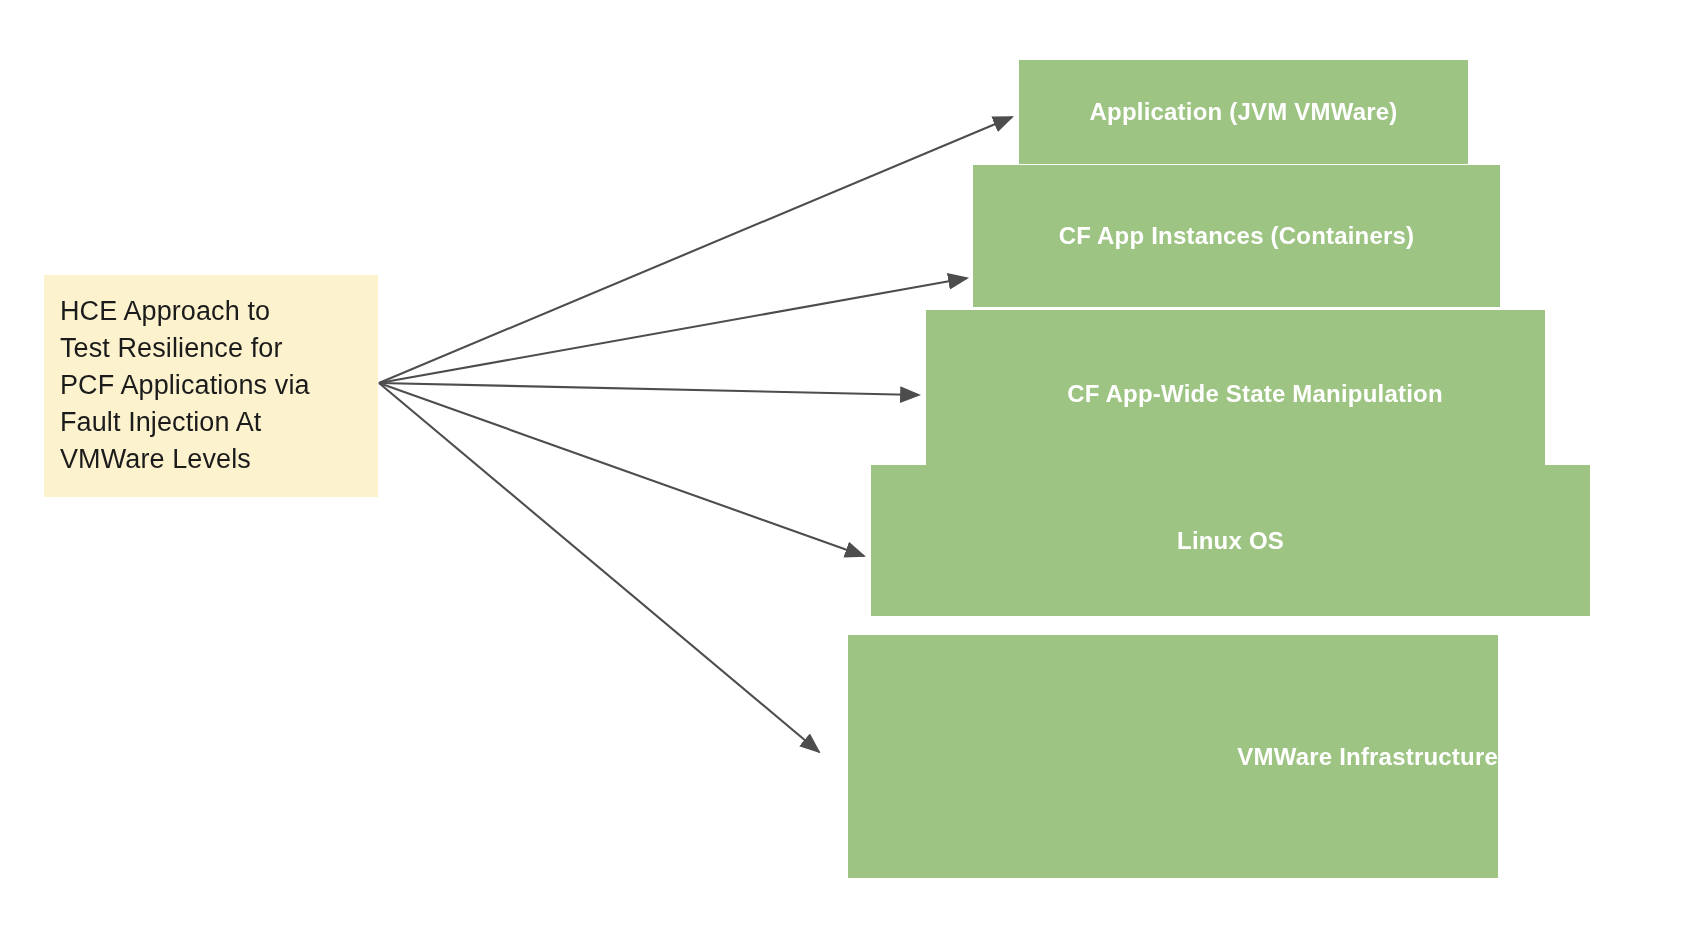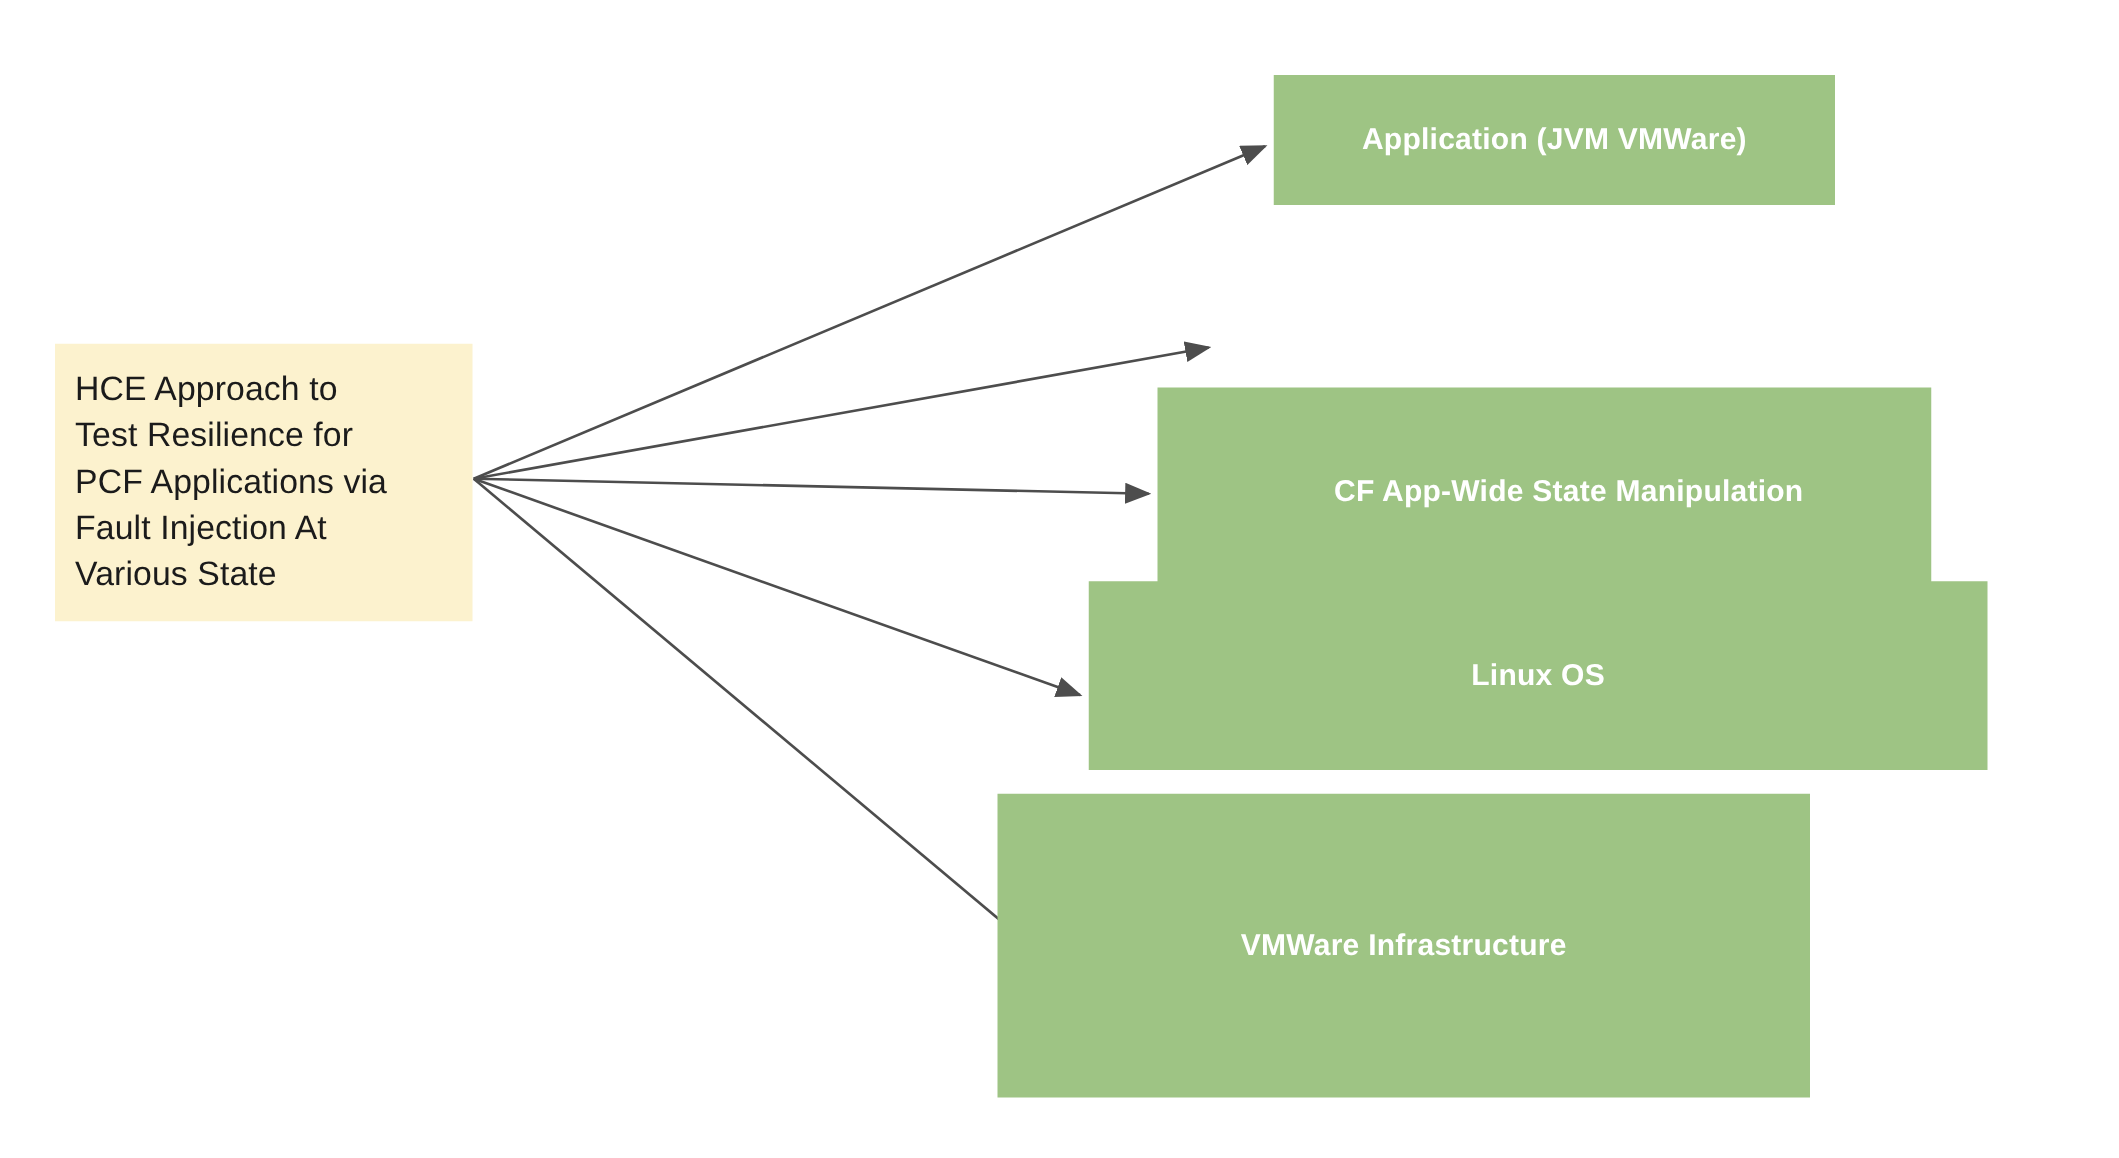--- a/index.html
+++ b/index.html
@@ -60,21 +60,21 @@
     font-size: 24px;
     color: #ffffff;
     letter-spacing: 0.2px;
     text-align: center;
     line-height: 28px;
   }
   #box-0 { left: 1019px; top: 60px;  width: 449px; height: 104px; }
   #box-1 { left: 973px;  top: 165px; width: 527px; height: 142px; }
   #box-2 { left: 926px;  top: 310px; width: 619px; height: 168px; padding-left: 39px; }
   #box-3 { left: 871px;  top: 465px; width: 719px; height: 151px; }
-  #box-4 { left: 798px;  top: 635px; width: 650px; height: 243px; }
+  #box-4 { left: 848px;  top: 635px; width: 650px; height: 243px; justify-content: flex-end; }
 </style>
 </head>
 <body>
 
 <div id="canvas">
 
   <svg id="arrows" viewBox="0 0 1695 926" preserveAspectRatio="none" xmlns="http://www.w3.org/2000/svg">
     <defs>
       <marker id="ah" markerWidth="10" markerHeight="8" refX="9" refY="4" orient="auto" markerUnits="strokeWidth">
         <path d="M0,0 L10,4 L0,8 Z" fill="#4d4d4d"></path>
@@ -87,27 +87,30 @@
       <line x1="379" y1="383" x2="864" y2="556"></line>
       <line x1="379" y1="383" x2="819" y2="752"></line>
     </g>
   </svg>
 
   <div class="source-box">
     <div class="source-text">HCE Approach to
 Test Resilience for
 PCF Applications via
 Fault Injection At
-Various State</div>
+VMWare Levels</div>
   </div>
 
   <div class="layer-box" id="box-0">
     <div class="layer-label">Application (JVM VMWare)</div>
   </div>
 
+  <div class="layer-box" id="box-1">
+    <div class="layer-label">CF App Instances (Containers)</div>
+  </div>
 
   <div class="layer-box" id="box-2">
     <div class="layer-label">CF App-Wide State Manipulation</div>
   </div>
 
   <div class="layer-box" id="box-3">
     <div class="layer-label">Linux OS</div>
   </div>
 
   <div class="layer-box" id="box-4">

